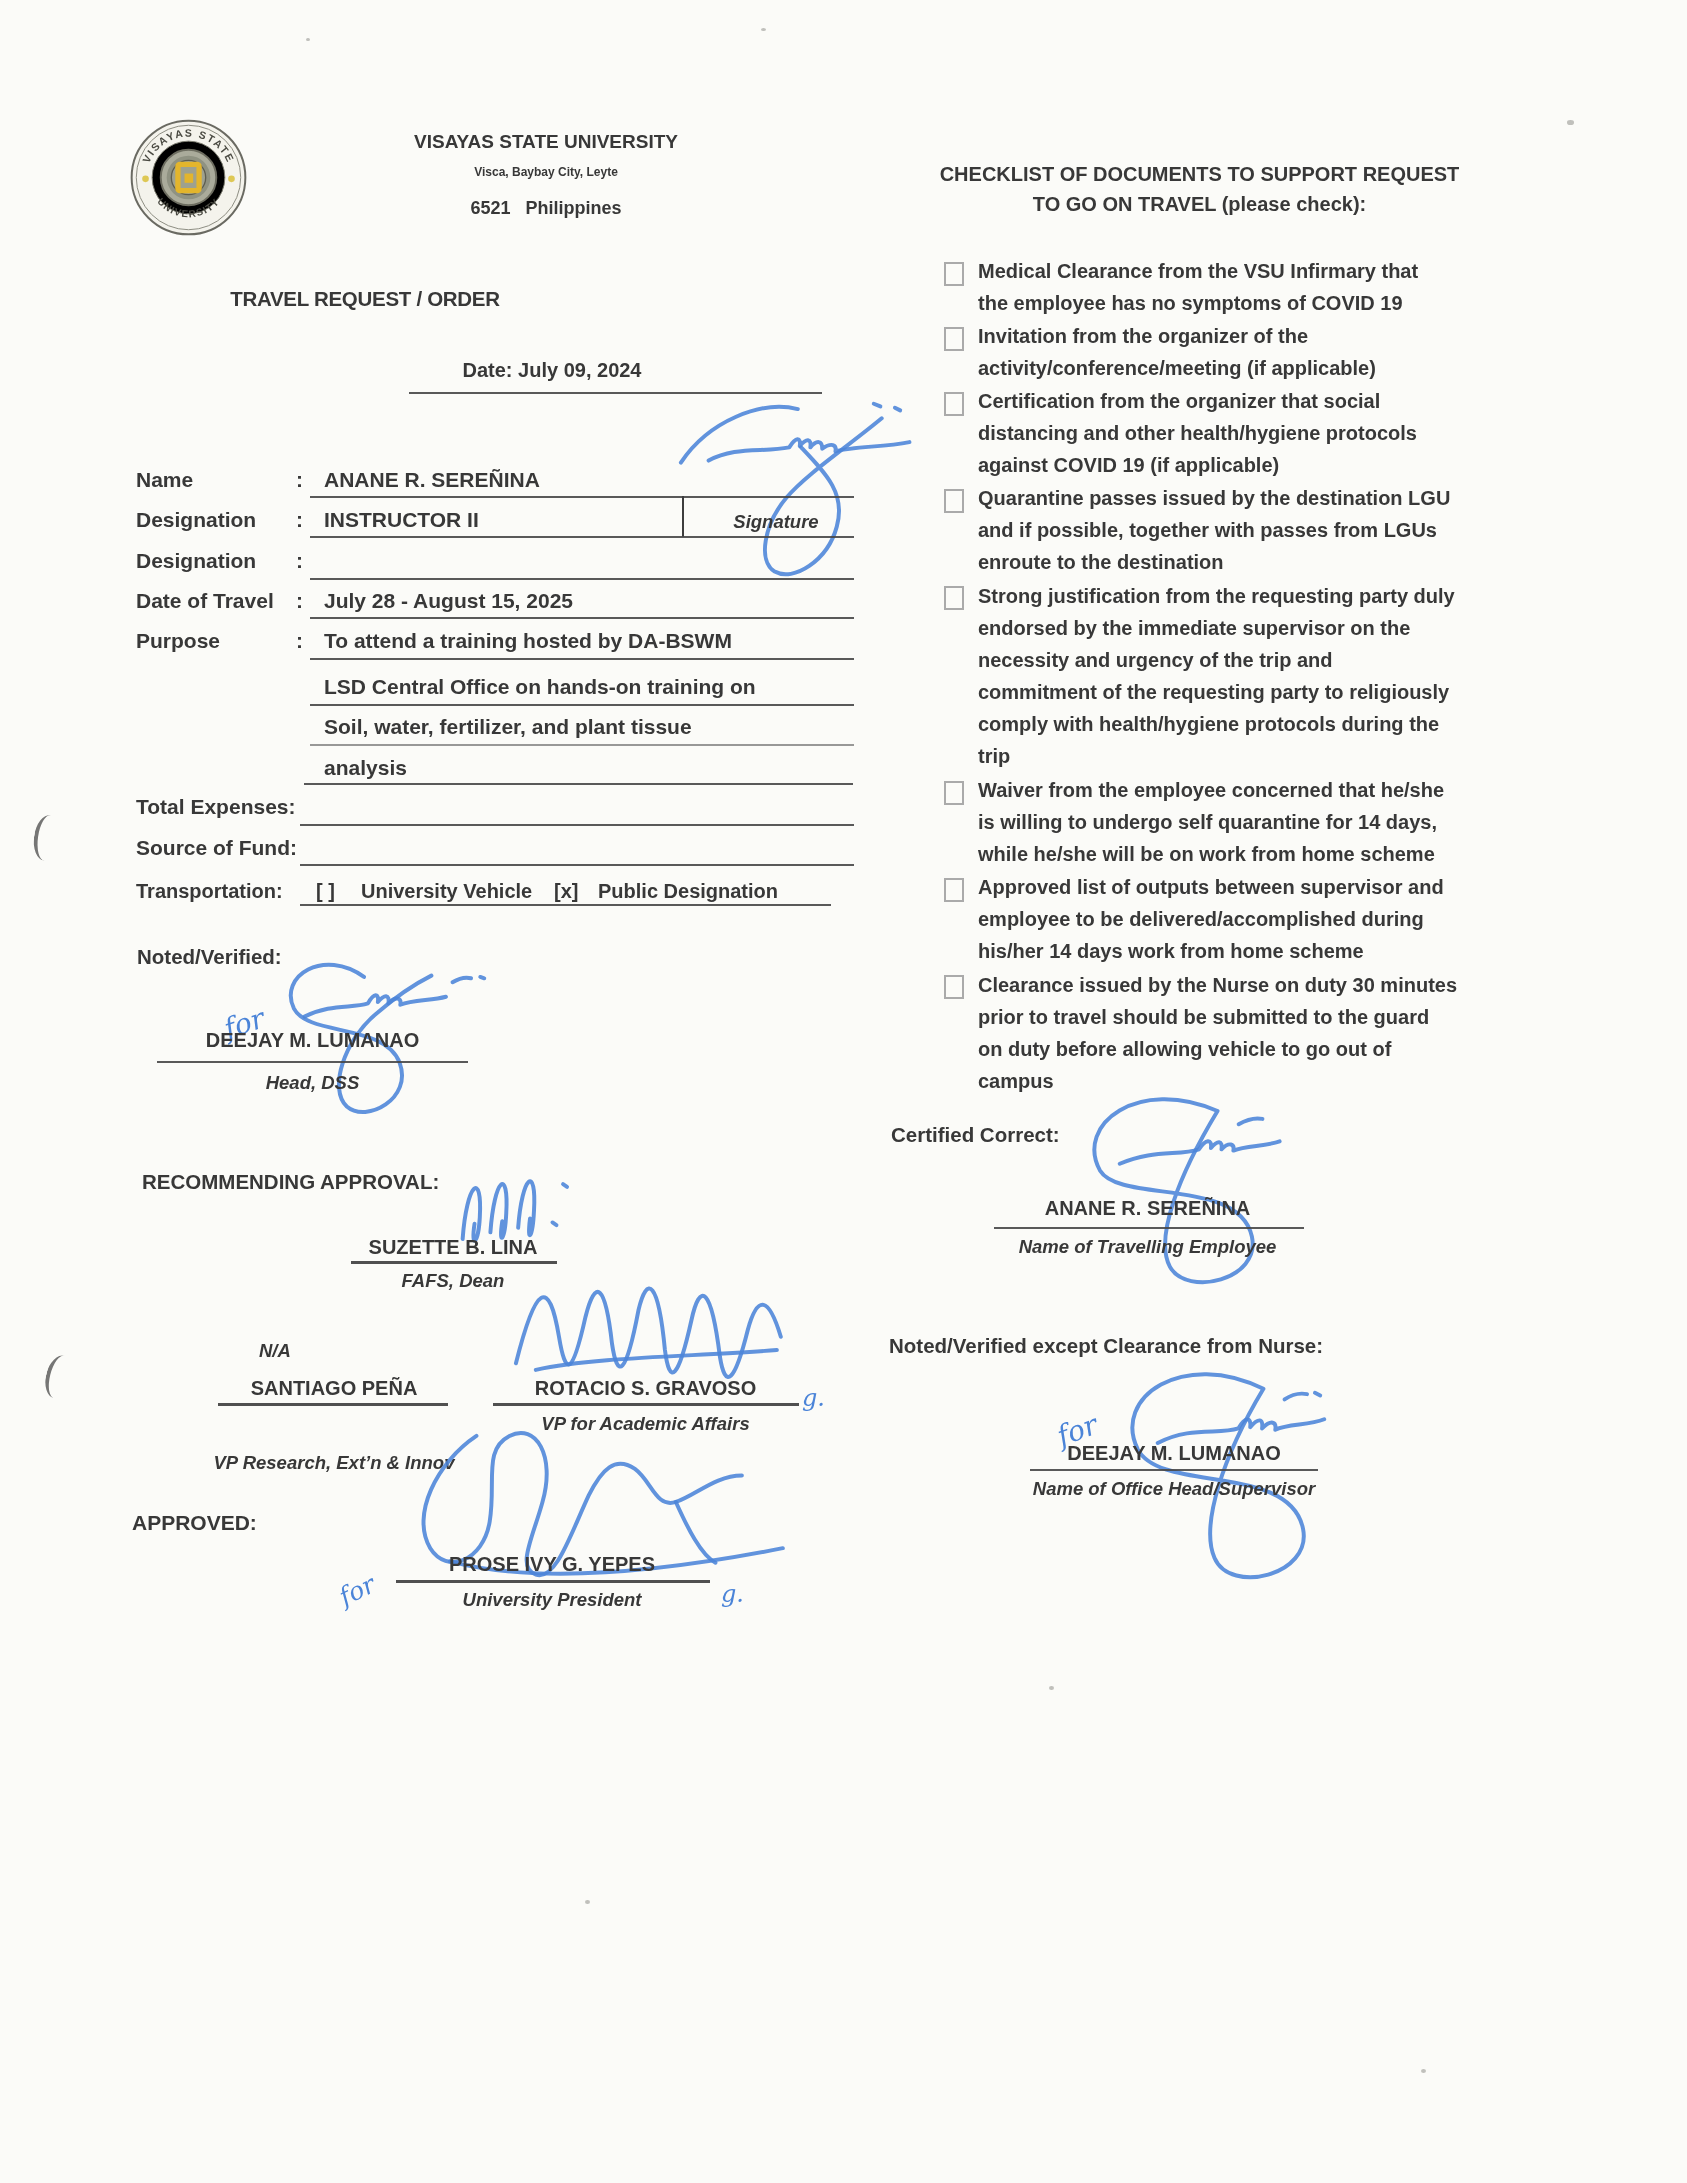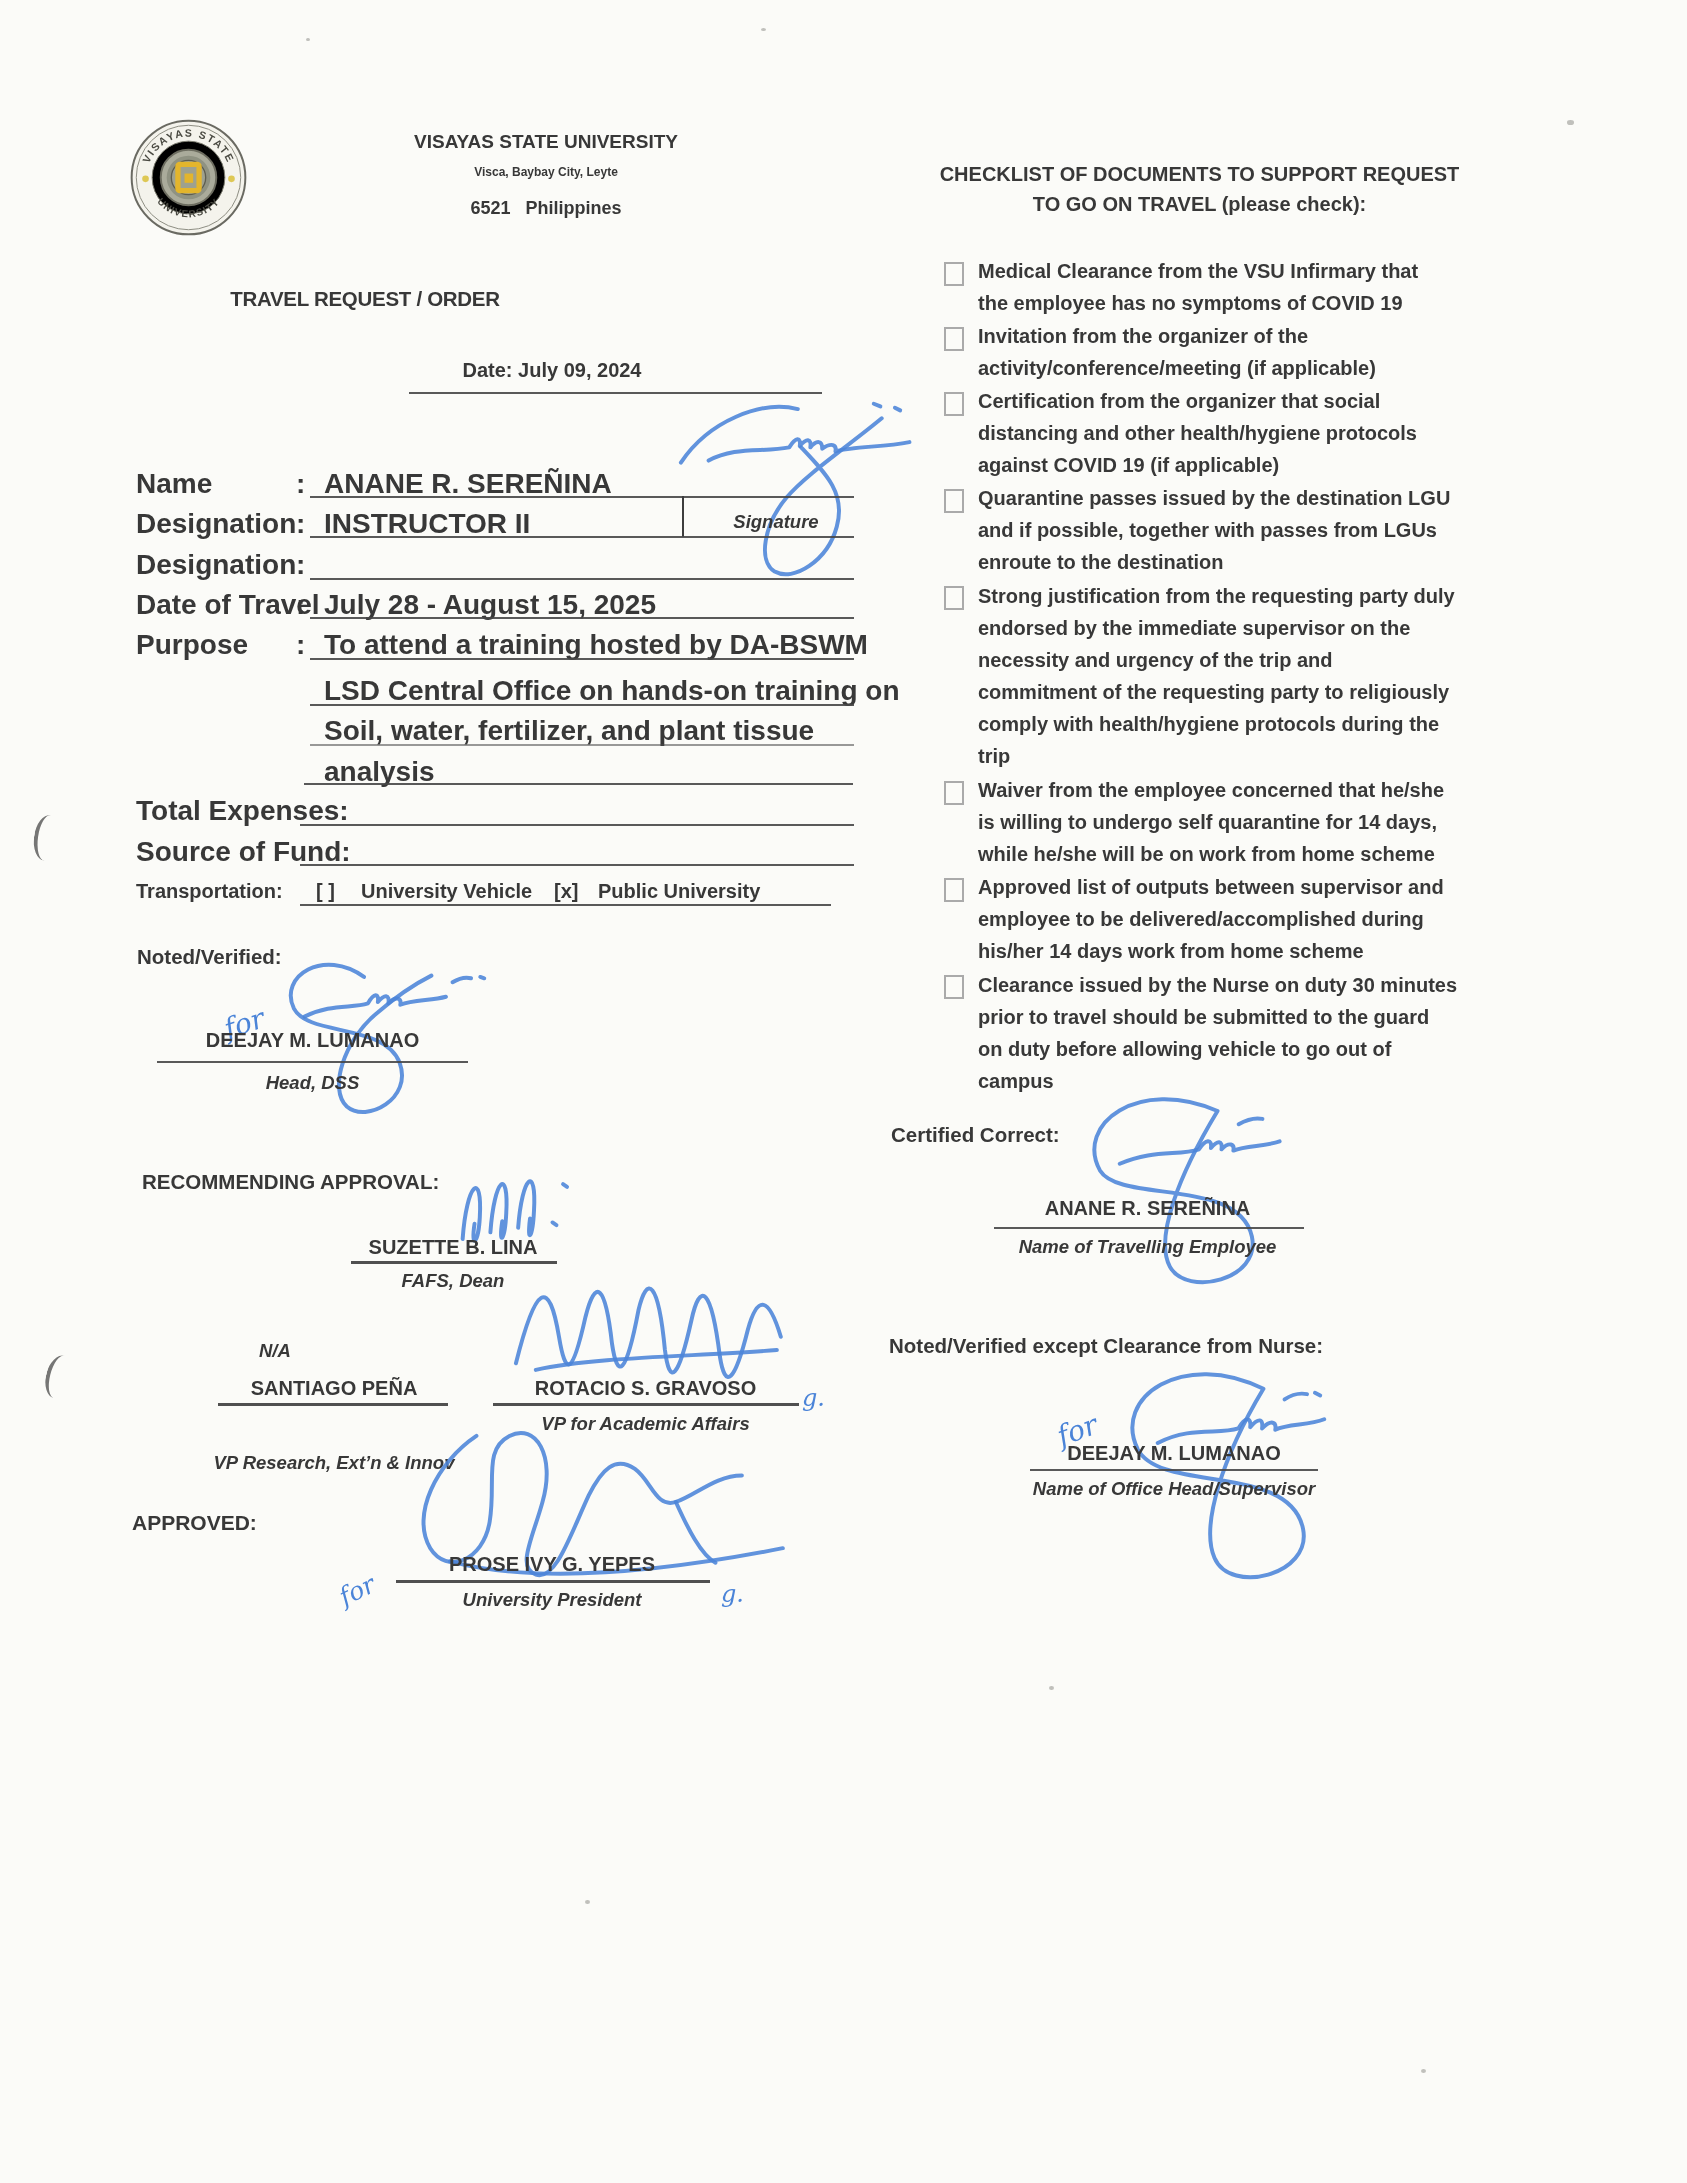--- a/index.html
+++ b/index.html
@@ -4,21 +4,21 @@
 <style>
   html,body{margin:0;padding:0;background:#e8e8e6;}
   .page{position:relative;width:1687px;height:2183px;background:#fbfbf8;overflow:hidden;
         font-family:"Liberation Sans",sans-serif;color:#383838;}
   .abs{position:absolute;}
   .b{font-weight:bold;}
   .i{font-style:italic;}
   .c{text-align:center;}
   .ul{position:absolute;height:2px;background:#474747;opacity:.9;}
   .ul4{height:2.6px;background:#3d3d3d;}
-  .f32{font-size:28px;line-height:1.15;}
+  .f32{font-size:21px;line-height:1.15;}
   .f30{font-size:20px;line-height:1.15;}
   .f28{font-size:18.5px;line-height:1.15;}
   .f26{font-size:17px;line-height:1.15;}
   .chk-text{font-size:20px;font-weight:bold;line-height:32px;white-space:pre-line;}
   .checkbox{position:absolute;width:16px;height:20px;border:2px solid #aaa;background:transparent;}
   .blue{color:#4b84d8;font-family:"DejaVu Serif",serif;font-style:italic;}
   .sig path{fill:none;stroke:#4b84d8;stroke-width:6;stroke-linecap:round;stroke-linejoin:round;opacity:.88;}
   .sig{position:absolute;}
   .vtick{position:absolute;width:2px;background:#3d3d3d;}
   .artifact{position:absolute;border-left:4px solid #4a4a4a;border-radius:50% 0 0 50%;opacity:.75;}
@@ -104,21 +104,21 @@
   <div class="abs b f32" style="left:136px;top:795px;">Total Expenses:</div>
   <div class="ul" style="left:300px;top:824px;width:554px;"></div>
 
   <div class="abs b f32" style="left:136px;top:836px;">Source of Fund:</div>
   <div class="ul" style="left:300px;top:864px;width:554px;"></div>
 
   <div class="abs b f30" style="left:136px;top:880px;">Transportation:</div>
   <div class="abs b f30" style="left:316px;top:880px;">[ ]</div>
   <div class="abs b f30" style="left:361px;top:880px;">University Vehicle</div>
   <div class="abs b f30" style="left:554px;top:880px;">[x]</div>
-  <div class="abs b f30" style="left:598px;top:880px;">Public University</div>
+  <div class="abs b f30" style="left:598px;top:880px;">Public Designation</div>
   <div class="ul" style="left:300px;top:904px;width:531px;"></div>
 
   <div class="abs b" style="left:137px;top:945px;font-size:20.5px;">Noted/Verified:</div>
   <svg class="sig" style="left:225px;top:936px;" width="278" height="185" viewBox="0 0 420 280">
     <path d="M210 62 C 150 18 80 60 104 110 C 126 152 242 132 264 192 C 284 246 214 284 184 258 C 156 232 180 158 228 118 C 258 92 292 70 312 60"></path>
     <path d="M120 122 C 160 102 192 110 216 102 C 225 86 233 86 231 100 C 241 88 249 88 247 102 C 259 90 267 94 265 104 C 284 96 312 98 334 92"></path>
     <path d="M344 70 c 10 -6 20 -8 28 -6 M 386 62 l 6 2"></path>
   </svg>
   <div class="abs blue" style="left:224px;top:1007px;font-size:28px;transform:rotate(-18deg);">for</div>
   <div class="abs c b f30" style="left:157px;top:1029px;width:311px;">DEEJAY M. LUMANAO</div>

